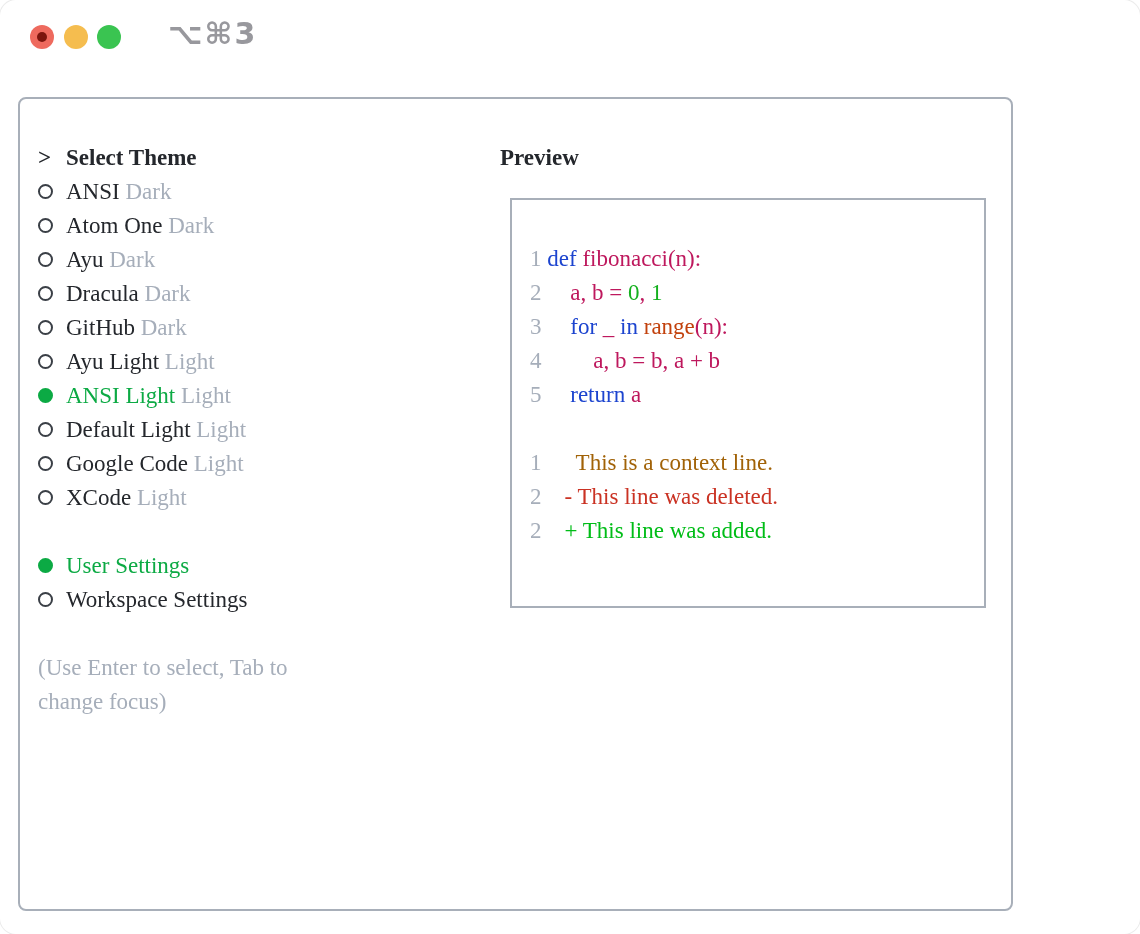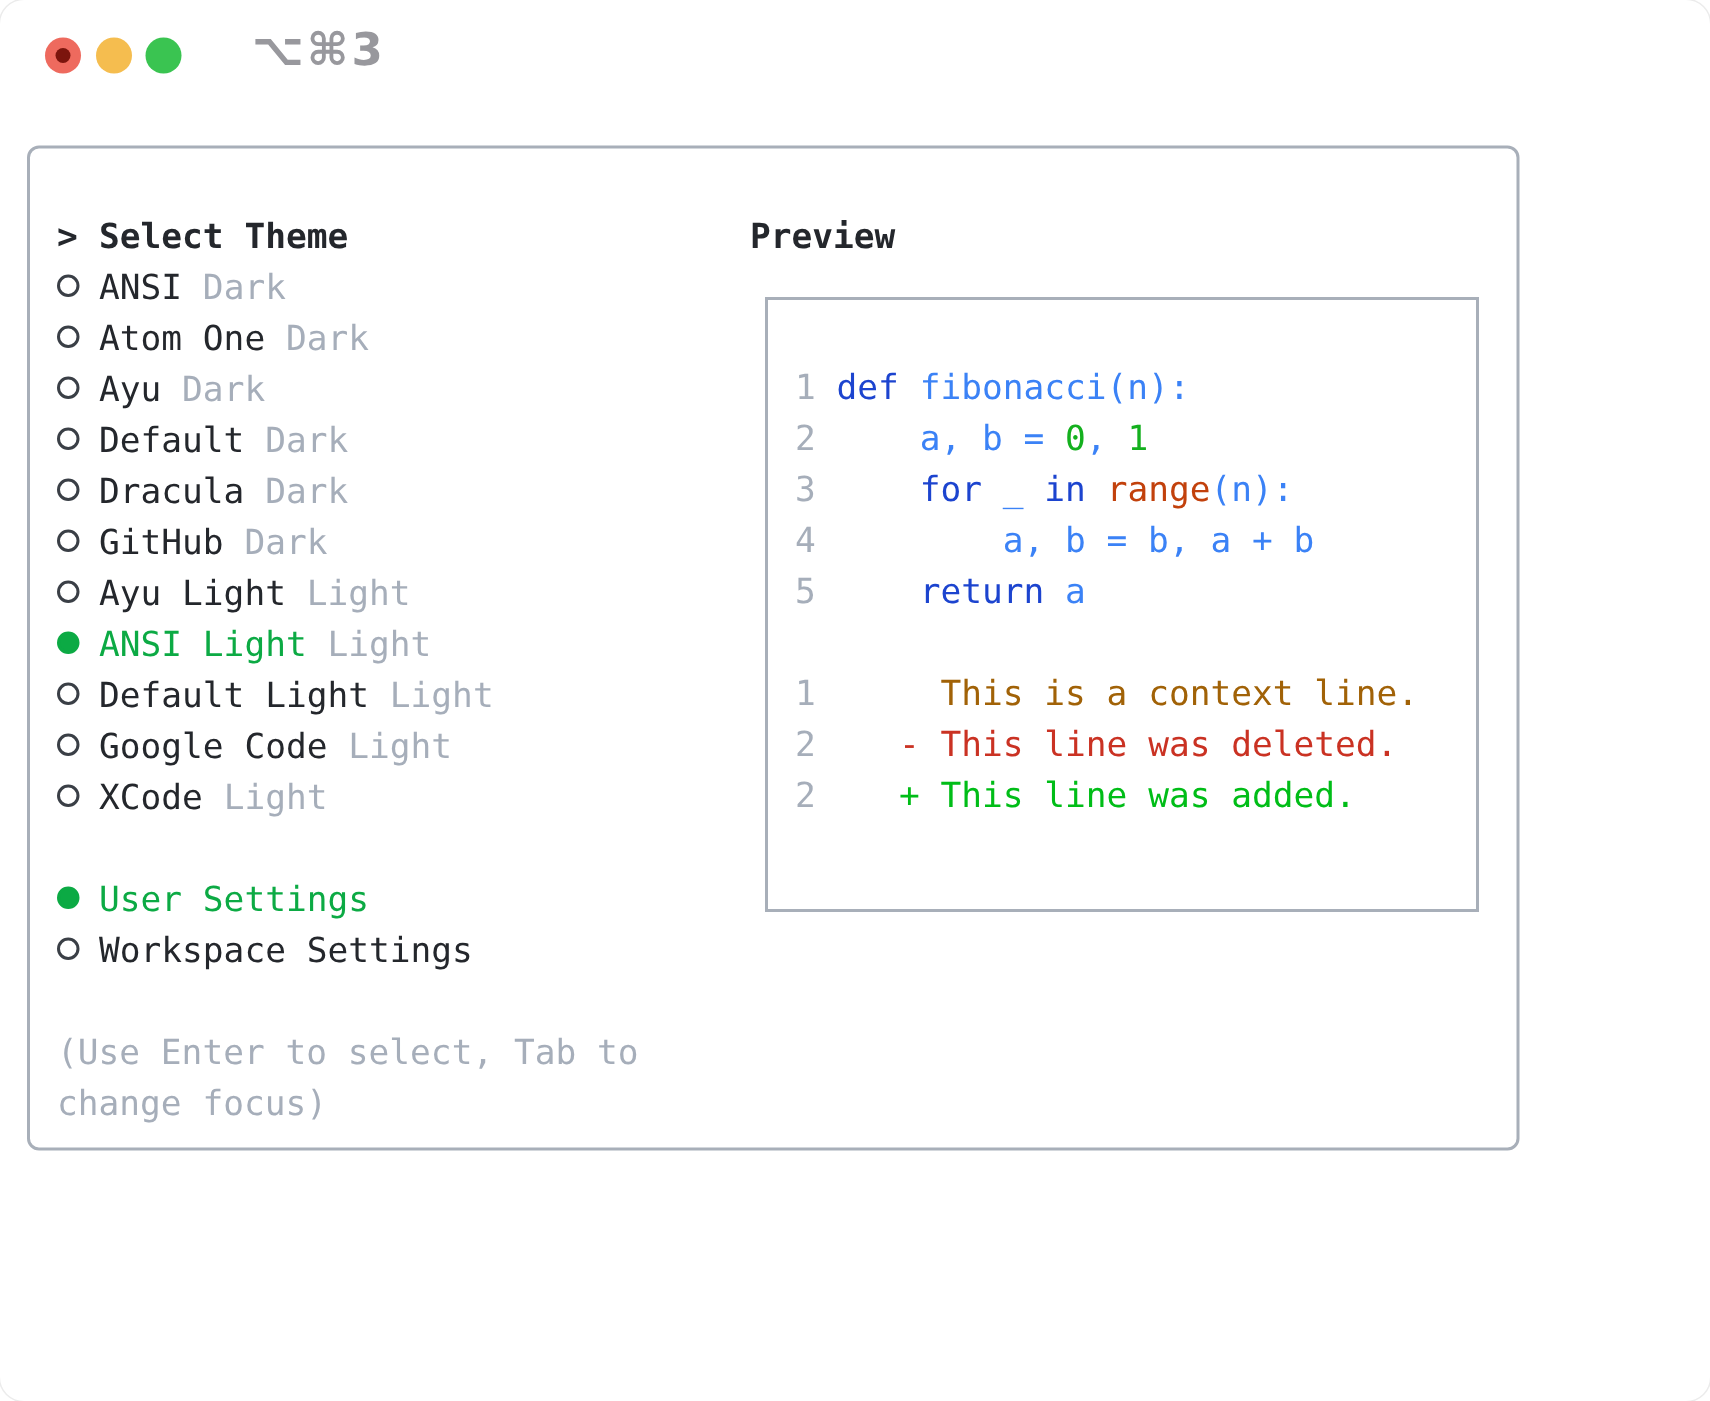--- a/index.html
+++ b/index.html
@@ -15,22 +15,22 @@
   .light.red{left:30px;background:#ee6a5e;}
   .light.yellow{left:64px;background:#f5bd4f;}
   .light.green{left:97px;background:#3ac451;}
   .light .dot{position:absolute;left:7px;top:7px;width:10px;height:10px;border-radius:50%;background:#7c150d;}
   .shortcut{
     position:absolute;left:168px;top:16px;font-size:30px;font-weight:bold;
     color:#98989d;font-family:"DejaVu Sans","Liberation Sans",sans-serif;letter-spacing:2px;
   }
   
   .main-box{
-    position:absolute;left:18px;top:97px;width:995px;height:670px;
-    border:2px solid #a8afb9;border-radius:8px;background:#ffffff;box-sizing:border-box;
+    position:absolute;left:18px;top:97px;width:995px;height:814px;
+    border:2px solid #a8afb9;border-radius:8px;background:#ffffff;box-sizing:border-box;font-family:Liberation Serif, serif;
   }
   .row{height:34px;white-space:pre;font-size:23px;line-height:34px;color:#24272c;}
   .left-col{position:absolute;left:18px;top:42px;}
   .row.title{font-weight:bold;}
   .prompt{display:inline-block;width:28px;font-weight:bold;color:#24272c;}
   .bullet{
     display:inline-block;width:15px;height:15px;box-sizing:border-box;border-radius:50%;
     border:2px solid #3a3f46;margin-right:13px;vertical-align:middle;position:relative;top:-2px;background:transparent;
   }
   .bullet.filled{background:#0caa44;border-color:#0caa44;}
@@ -39,21 +39,21 @@
   .help-line{color:#a6aeba;}
   
   .preview-title{position:absolute;left:480px;top:42px;}
   .preview-box{
     position:absolute;left:490px;top:99px;width:476px;height:410px;
     border:2px solid #a8afb9;background:#ffffff;box-sizing:border-box;
   }
   .code-block{position:absolute;left:18px;top:42px;right:10px;}
   .cline{height:34px;white-space:pre;font-size:23px;line-height:34px;color:#24272c;}
   .ln{color:#a6aeba;}
-  .tok-plain{color:#3b82f6;}
+  .tok-plain{color:#be185d;}
   .tok-kw{color:#1c44cf;}
   .tok-builtin{color:#c2410c;}
   .tok-num{color:#14b01e;}
   .diff-context{color:#a16207;}
   .diff-deleted{color:#ca3223;}
   .diff-added{color:#00bd17;}
 </style>
 </head>
 <body>
 
@@ -67,21 +67,20 @@
     <span class="shortcut">⌥⌘3</span>
   </div>
 
   <div class="main-box">
     <div class="left-col">
       <div class="row title"><span class="prompt">&gt;</span><span>Select Theme</span></div>
       <div>
           <div class="row theme-row"><span class="bullet"></span><span class="t-name">ANSI</span><span class="t-variant"> Dark</span></div>
           <div class="row theme-row"><span class="bullet"></span><span class="t-name">Atom One</span><span class="t-variant"> Dark</span></div>
           <div class="row theme-row"><span class="bullet"></span><span class="t-name">Ayu</span><span class="t-variant"> Dark</span></div>
-          <div class="row theme-row"><span class="bullet"></span><span class="t-name">Default</span><span class="t-variant"> Dark</span></div>
           <div class="row theme-row"><span class="bullet"></span><span class="t-name">Dracula</span><span class="t-variant"> Dark</span></div>
           <div class="row theme-row"><span class="bullet"></span><span class="t-name">GitHub</span><span class="t-variant"> Dark</span></div>
           <div class="row theme-row"><span class="bullet"></span><span class="t-name">Ayu Light</span><span class="t-variant"> Light</span></div>
           <div class="row theme-row selected"><span class="bullet filled"></span><span class="t-name">ANSI Light</span><span class="t-variant"> Light</span></div>
           <div class="row theme-row"><span class="bullet"></span><span class="t-name">Default Light</span><span class="t-variant"> Light</span></div>
           <div class="row theme-row"><span class="bullet"></span><span class="t-name">Google Code</span><span class="t-variant"> Light</span></div>
           <div class="row theme-row"><span class="bullet"></span><span class="t-name">XCode</span><span class="t-variant"> Light</span></div>
         </div>
       <div class="row"> </div>
       <div>

